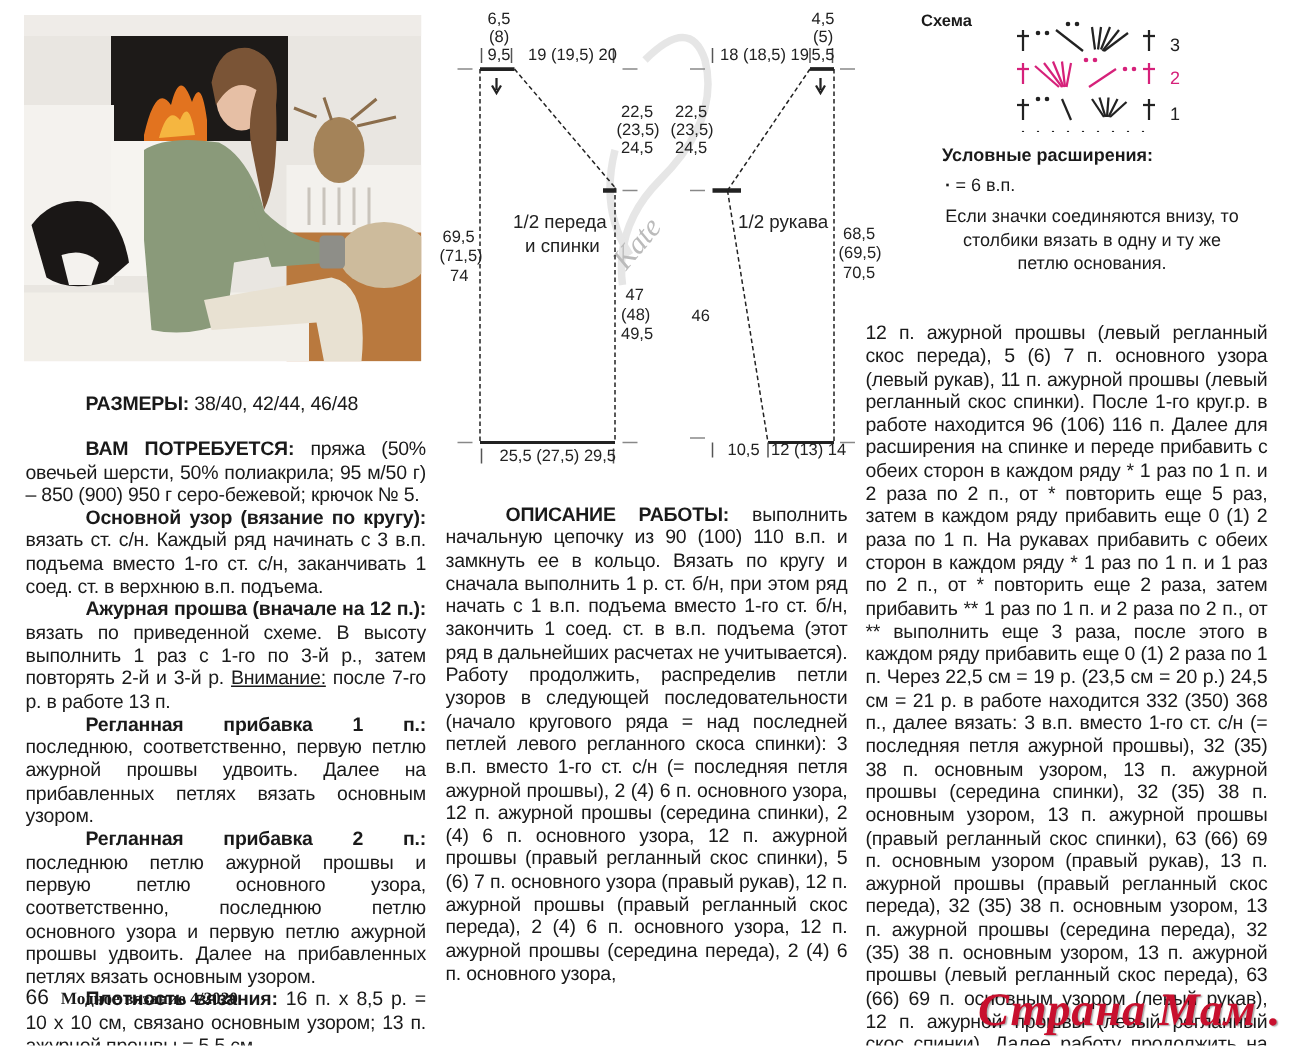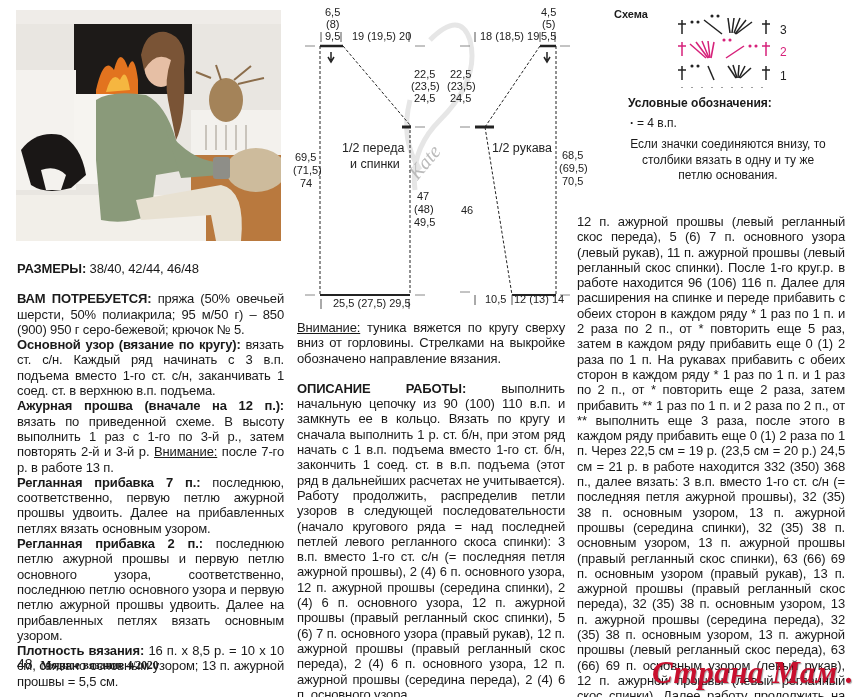--- a/index.html
+++ b/index.html
@@ -1,19 +1,19 @@
 <!DOCTYPE html>
 <html><head>
 <meta charset="utf-8">
 <style>
   html,body{margin:0;padding:0;background:#fff;}
   body{width:860px;height:697px;position:relative;overflow:hidden;font-family:"Liberation Sans",sans-serif;color:#1a1a1a;}
   .col{position:absolute;font-family:"Liberation Sans",sans-serif;font-size:13px;line-height:15.3px;letter-spacing:-0.15px;text-align:justify;}
   .col p{margin:0;}
-  .col b{font-weight:bold;}
+  .col b{font-weight:bold;margin-left:40px;}
   .u{text-decoration:underline;}
   .gap{height:15px;}
   #left-col{left:17px;top:261px;width:267px;}
   #mid-col{left:297px;top:320px;width:268px;}
   #right-col{left:577px;top:214px;width:268px;}
   #photo{position:absolute;left:16px;top:10px;width:265px;height:231px;overflow:hidden;}
   .footer{position:absolute;left:17px;top:656px;font-size:14px;}
   .footer .pg{font-family:"Liberation Sans",sans-serif;font-size:14px;}
   .footer .mag{font-family:"Liberation Serif",serif;font-weight:bold;font-size:11.5px;margin-left:4px;text-align:center;}
   #pattern-svg{position:absolute;left:290px;top:0;}
@@ -61,27 +61,27 @@
     <path d="M25 160 Q40 155 50 165 L45 180 L30 180Z" fill="#f4f2ee"></path>
   </svg>
 </div>
 
 <div class="col" id="left-col">
   <p><b>РАЗМЕРЫ:</b><span> 38/40, 42/44, 46/48</span></p>
   <div class="gap"></div>
   <p><b>ВАМ ПОТРЕБУЕТСЯ:</b><span> пряжа (50% овечьей шерсти, 50% полиакрила; 95 м/50 г) – 850 (900) 950 г серо-бежевой; крючок № 5.</span></p>
   <p><b>Основной узор (вязание по кругу):</b><span> вязать ст. с/н. Каждый ряд начинать с 3 в.п. подъема вместо 1-го ст. с/н, заканчивать 1 соед. ст. в верхнюю в.п. подъема.</span></p>
   <p><b>Ажурная прошва (вначале на 12 п.):</b><span> вязать по приведенной схеме. В высоту выполнить 1 раз с 1-го по 3-й р., затем повторять 2-й и 3-й р. </span><span class="u">Внимание:</span><span> после 7-го р. в работе 13 п.</span></p>
-  <p><b>Регланная прибавка 7 п.:</b><span> последнюю, соответственно, первую петлю ажурной прошвы удвоить. Далее на прибавленных петлях вязать основным узором.</span></p>
+  <p><b>Регланная прибавка 1 п.:</b><span> последнюю, соответственно, первую петлю ажурной прошвы удвоить. Далее на прибавленных петлях вязать основным узором.</span></p>
   <p><b>Регланная прибавка 2 п.:</b><span> последнюю петлю ажурной прошвы и первую петлю основного узора, соответственно, последнюю петлю основного узора и первую петлю ажурной прошвы удвоить. Далее на прибавленных петлях вязать основным узором.</span></p>
   <p><b>Плотность вязания:</b><span> 16 п. х 8,5 р. = 10 х 10 см, связано основным узором; 13 п. ажурной прошвы = 5,5 см.</span></p>
 </div>
 
 <div class="footer">
-  <span class="pg">48</span>
+  <span class="pg">66</span>
   <span class="mag">Модное вязание 4/2020</span>
 </div>
 
 <svg id="pattern-svg" width="300" height="312">
   <g opacity="0.18" fill="none" stroke="#777" stroke-width="5">
     <path d="M140 40 Q170 10 180 40 Q190 80 150 120 Q120 150 125 190"></path>
     <path d="M120 100 Q110 140 130 170"></path>
   </g>
   <text x="120" y="175" font-family="Liberation Serif, serif" font-style="italic" font-size="20" fill="#bbb" transform="rotate(-50 130 170)">Kate</text>
 
@@ -159,21 +159,20 @@
   <text class="dim" x="272" y="159">68,5</text>
   <text class="dim" x="269" y="172">(69,5)</text>
   <text class="dim" x="272" y="185">70,5</text>
 
   <text class="dim" x="43" y="307">25,5 (27,5) 29,5</text>
   <text class="dim" x="195" y="303">10,5</text>
   <text class="dim" x="224" y="303">12 (13) 14</text>
 </svg>
 
 <div class="col" id="mid-col">
-  <p><span class="u">Внимание:</span><span> туника вяжется по кругу сверху вниз от горловины. Стрелками на выкройке обозначено направление вязания.</span></p>
   <div class="gap"></div>
   <p><b>ОПИСАНИЕ РАБОТЫ:</b><span> выполнить начальную цепочку из 90 (100) 110 в.п. и замкнуть ее в кольцо. Вязать по кругу и сначала выполнить 1 р. ст. б/н, при этом ряд начать с 1 в.п. подъема вместо 1-го ст. б/н, закончить 1 соед. ст. в в.п. подъема (этот ряд в дальнейших расчетах не учитывается). Работу продолжить, распределив петли узоров в следующей последовательности (начало кругового ряда = над последней петлей левого регланного скоса спинки): 3 в.п. вместо 1-го ст. с/н (= последняя петля ажурной прошвы), 2 (4) 6 п. основного узора, 12 п. ажурной прошвы (середина спинки), 2 (4) 6 п. основного узора, 12 п. ажурной прошвы (правый регланный скос спинки), 5 (6) 7 п. основного узора (правый рукав), 12 п. ажурной прошвы (правый регланный скос переда), 2 (4) 6 п. основного узора, 12 п. ажурной прошвы (середина переда), 2 (4) 6 п. основного узора,</span></p>
 </div>
 
 <div id="scheme-title">Схема</div>
 <svg style="position:absolute;left:668px;top:8px" width="130" height="80">
   <g stroke="#222" stroke-width="1.5" fill="#222">
     <line x1="14" y1="12" x2="14" y2="26"></line>
       <line x1="10" y1="16" x2="18" y2="16"></line>
     <line x1="98" y1="12" x2="98" y2="26"></line>
@@ -229,22 +228,22 @@
       <circle cx="74" cy="80" r="0.8"></circle>
       <circle cx="84" cy="80" r="0.8"></circle>
       <circle cx="94" cy="80" r="0.8"></circle>
   </g>
   <text x="112" y="26" font-size="12" font-family="Liberation Sans, sans-serif" fill="#222">3</text>
   <text x="112" y="48" font-size="12" font-family="Liberation Sans, sans-serif" fill="#d6217a">2</text>
   <text x="112" y="72" font-size="12" font-family="Liberation Sans, sans-serif" fill="#222">1</text>
 </svg>
 
 <div id="legend">
-  <div class="t">Условные обозначения:</div>
-  <div class="row"><span style="font-weight:bold;margin-right:3px">·</span><span>= 4 в.п.</span></div>
+  <div class="t">Условные расширения:</div>
+  <div class="row"><span style="font-weight:bold;margin-right:3px">·</span><span>= 6 в.п.</span></div>
   <div class="note">Если значки соединяются внизу, то столбики вязать в одну и ту же петлю основания.</div>
 </div>
 
 <div class="col" id="right-col">
   <p>12 п. ажурной прошвы (левый регланный скос переда), 5 (6) 7 п. основного узора (левый рукав), 11 п. ажурной прошвы (левый регланный скос спинки). После 1-го круг.р. в работе находится 96 (106) 116 п. Далее для расширения на спинке и переде прибавить с обеих сторон в каждом ряду * 1 раз по 1 п. и 2 раза по 2 п., от * повторить еще 5 раз, затем в каждом ряду прибавить еще 0 (1) 2 раза по 1 п. На рукавах прибавить с обеих сторон в каждом ряду * 1 раз по 1 п. и 1 раз по 2 п., от * повторить еще 2 раза, затем прибавить ** 1 раз по 1 п. и 2 раза по 2 п., от ** выполнить еще 3 раза, после этого в каждом ряду прибавить еще 0 (1) 2 раза по 1 п. Через 22,5 см = 19 р. (23,5 см = 20 р.) 24,5 см = 21 р. в работе находится 332 (350) 368 п., далее вязать: 3 в.п. вместо 1-го ст. с/н (= последняя петля ажурной прошвы), 32 (35) 38 п. основным узором, 13 п. ажурной прошвы (середина спинки), 32 (35) 38 п. основным узором, 13 п. ажурной прошвы (правый регланный скос спинки), 63 (66) 69 п. основным узором (правый рукав), 13 п. ажурной прошвы (правый регланный скос переда), 32 (35) 38 п. основным узором, 13 п. ажурной прошвы (середина переда), 32 (35) 38 п. основным узором, 13 п. ажурной прошвы (левый регланный скос переда), 63 (66) 69 п. основным узором (левый рукав), 12 п. ажурной прошвы (левый регланный скос спинки). Далее работу продолжить на петлях спинки и переда и</p>
 </div>
 
 <div id="watermark">Страна Мам . ру</div>
 
 </body></html>

